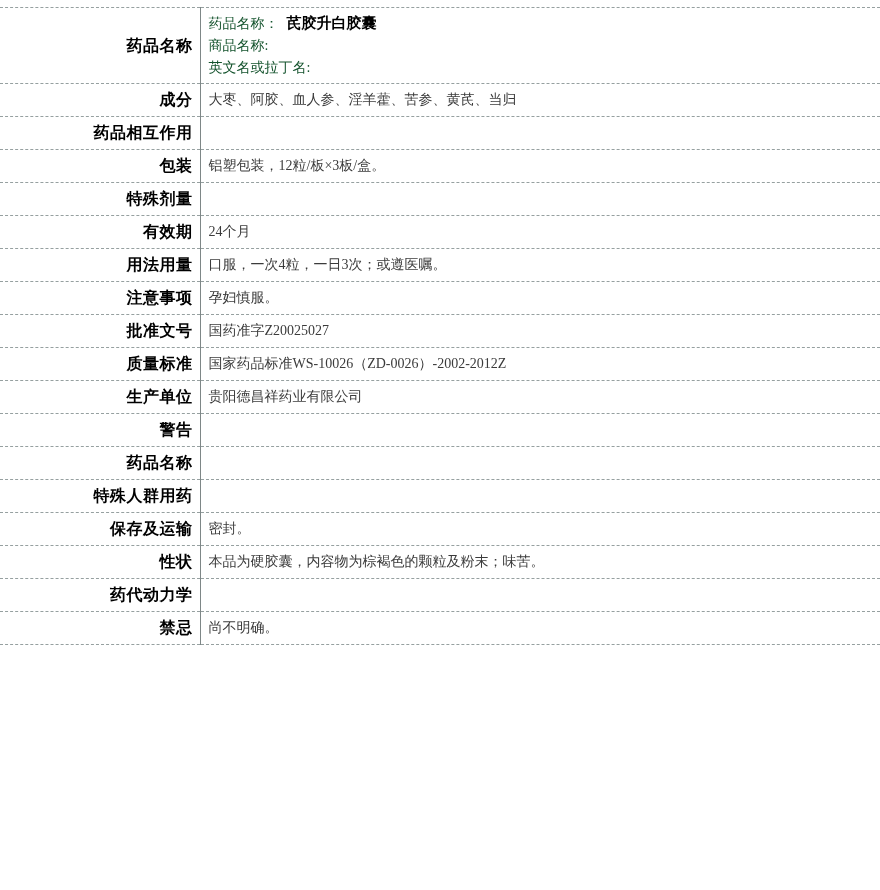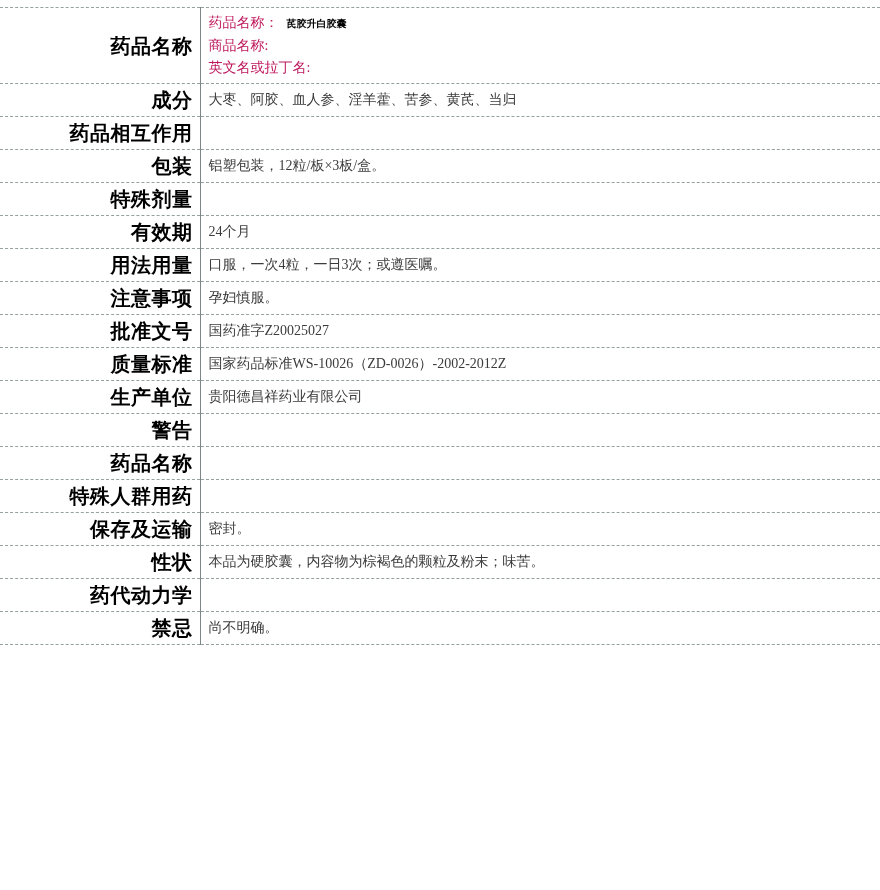--- a/index.html
+++ b/index.html
@@ -26,21 +26,21 @@
   td {
     border-bottom: 1px dashed #96a0a0;
     box-sizing: border-box;
   }
   .label-cell {
     width: 200px;
     border-right: 1px solid #7e8787;
     text-align: right;
     vertical-align: top;
     padding: 6px 7px 5px 0;
-    font-size: 20px;
+    font-size: 16px;
     font-weight: bold;
     color: #000000;
     line-height: 20px;
     letter-spacing: 0.5px;
   }
   .value-cell {
     vertical-align: top;
     padding: 5px 10px 4px 8px;
     font-size: 14px;
     color: #3b3b3b;
@@ -59,26 +59,26 @@
   }
   .name-row .value-cell {
     padding-top: 4px;
     padding-bottom: 4px;
   }
   .name-line {
     line-height: 22px;
     font-size: 14px;
   }
   .gray-label {
-    color: #be185d;
+    color: #14532d;
   }
   .drug-name {
     color: #000000;
     font-weight: bold;
-    font-size: 10px;
+    font-size: 15px;
     margin-left: 8px;
   }
 </style>
 </head>
 <body>
 
 <div class="page">
   <table class="info-table">
     <colgroup>
       <col style="width:200px">

